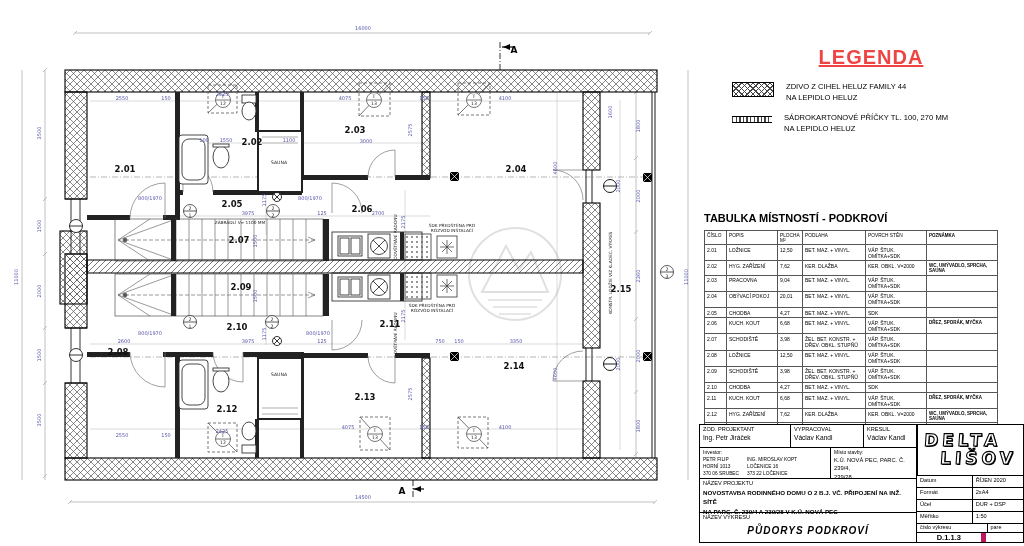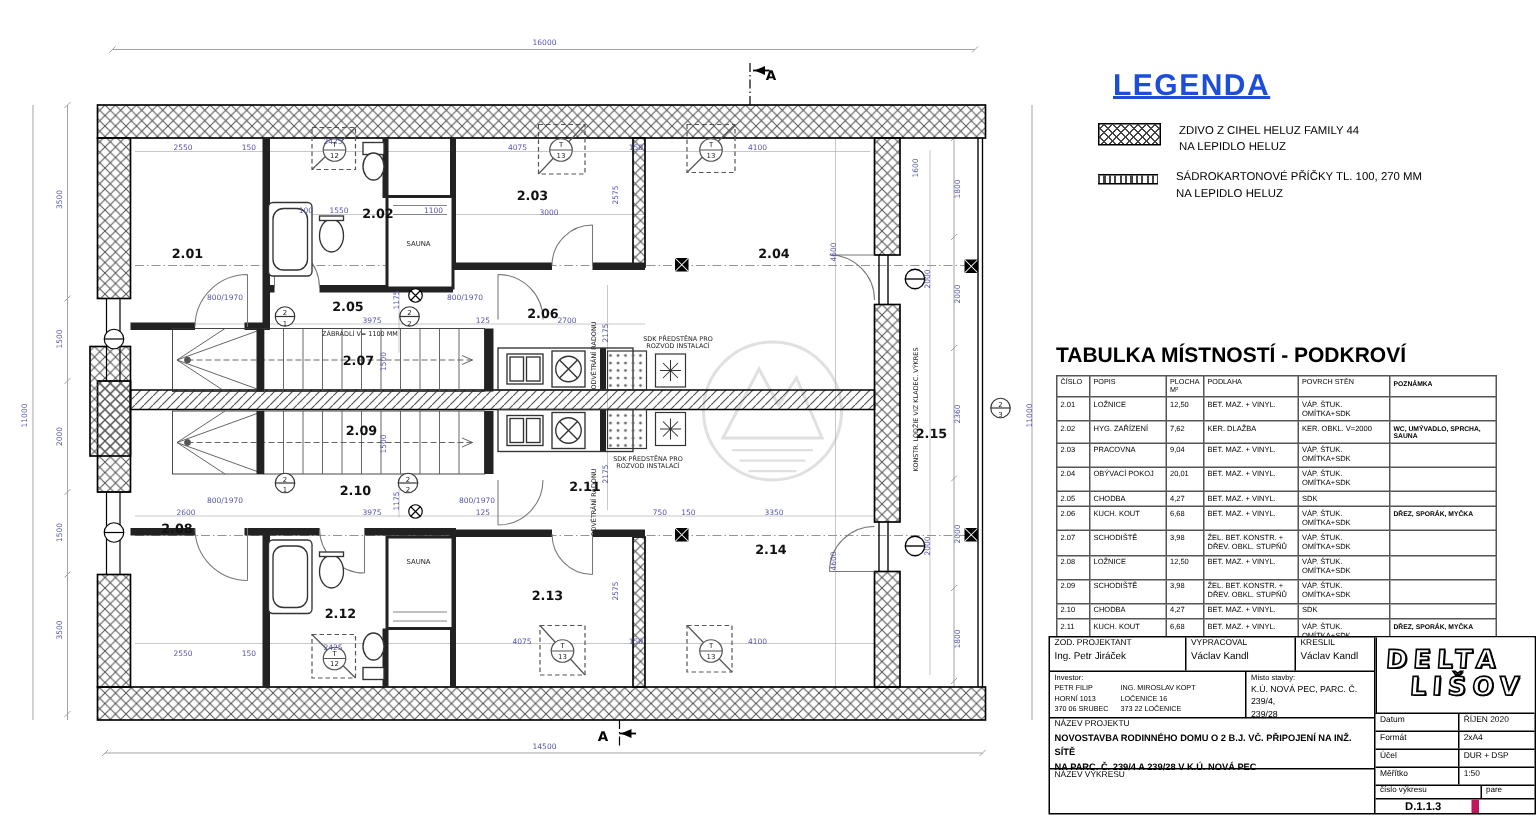--- a/index.html
+++ b/index.html
@@ -9,35 +9,35 @@
   #plan{position:absolute;left:0;top:0;}
   #plan text{font-family:"DejaVu Sans",sans-serif;text-anchor:middle;}
   #plan text.room{font-size:8.5px;font-weight:bold;fill:#111;}
   #plan text.dim{font-size:5px;fill:#5555aa;}
   #plan text.note{font-size:4.3px;fill:#222;}
   #plan text.sym{font-size:4.6px;fill:#222;}
   #plan text.sec{font-size:9px;font-weight:bold;fill:#000;}
   
   #legend{position:absolute;left:732px;top:46px;width:268px;}
   #legend h1{font-size:20px;font-weight:bold;margin:0 0 12px 10px;letter-spacing:1px;
-             text-decoration:underline;color:#1d4ed8;}
+             text-decoration:underline;color:#ef4444;text-align:center;}
   .leg-item{display:flex;align-items:flex-start;margin-bottom:9px;}
   .leg-swatch{width:40px;height:13px;margin-right:12px;flex:none;margin-top:1px;}
   .sw-cross{border:1.6px solid #000;background-image:
       repeating-linear-gradient(45deg,transparent 0 3px,#444 3px 4px),
       repeating-linear-gradient(-45deg,transparent 0 3px,#444 3px 4px);}
   .sw-diag{border:1.6px solid #000;background-image:
       repeating-linear-gradient(55deg,transparent 0 3px,#444 3px 4px);}
   .sw-dry{height:5px;margin-top:4px;border-top:1.4px solid #000;border-bottom:1.4px solid #000;
       background-image:repeating-linear-gradient(90deg,#444 0 1.4px,transparent 1.4px 3.6px);}
   .sw-det{border:none;background:none;display:flex;justify-content:center;}
   .leg-text{font-size:7.6px;line-height:1.45;color:#000;}
   
   #tablewrap{position:absolute;left:704px;top:212px;width:280px;}
-  #tablewrap h2{font-size:14px;font-weight:bold;margin:16px 0 6px 0;color:#000;}
+  #tablewrap h2{font-size:11px;font-weight:bold;margin:0 0 6px 0;color:#000;}
   #room-table{border-collapse:collapse;width:100%;table-layout:fixed;}
   #room-table th,#room-table td{border:0.8px solid #555;font-size:5px;padding:1.6px 2px;
       text-align:left;color:#000;overflow:hidden;font-weight:normal;vertical-align:top;}
   #room-table th{font-size:4.8px;}
   #room-table .col0{width:17px;} #room-table .col1{width:46px;} #room-table .col2{width:20px;}
   #room-table .col3{width:58px;} #room-table .col4{width:56px;} #room-table .col5{width:66px;font-weight:bold;font-size:4.5px;}
   
   #titleblock{position:absolute;left:699px;top:424px;width:323px;height:117px;
       border:1.6px solid #000;display:flex;color:#000;background:#fff;}
   .tb-left{width:216px;display:flex;flex-direction:column;border-right:1.6px solid #000;}
@@ -628,20 +628,21 @@
         <div class="tb-val">239/28</div>
       </div>
     </div>
     <div class="tb-r3">
       <div class="tb-lab">NÁZEV PROJEKTU</div>
       <div class="tb-proj">NOVOSTAVBA RODINNÉHO DOMU O 2 B.J. VČ. PŘIPOJENÍ NA INŽ. SÍTĚ</div>
       <div class="tb-proj" style="margin-top:0">NA PARC. Č. 239/4 A 239/28  V K.Ú. NOVÁ PEC</div>
     </div>
     <div class="tb-r4">
       <div class="tb-lab">NÁZEV VÝKRESU</div>
+      <div class="tb-vykres">PŮDORYS PODKROVÍ</div>
     </div>
   </div>
   <div class="tb-right">
     <div class="logo-cell">
       <div class="logo-line">DELTA</div>
       <div class="logo-line l2">LIŠOV</div>
     </div>
     <div id="tb-kv-rows">
           <div class="tb-kv">
             <div class="k">Datum</div>

